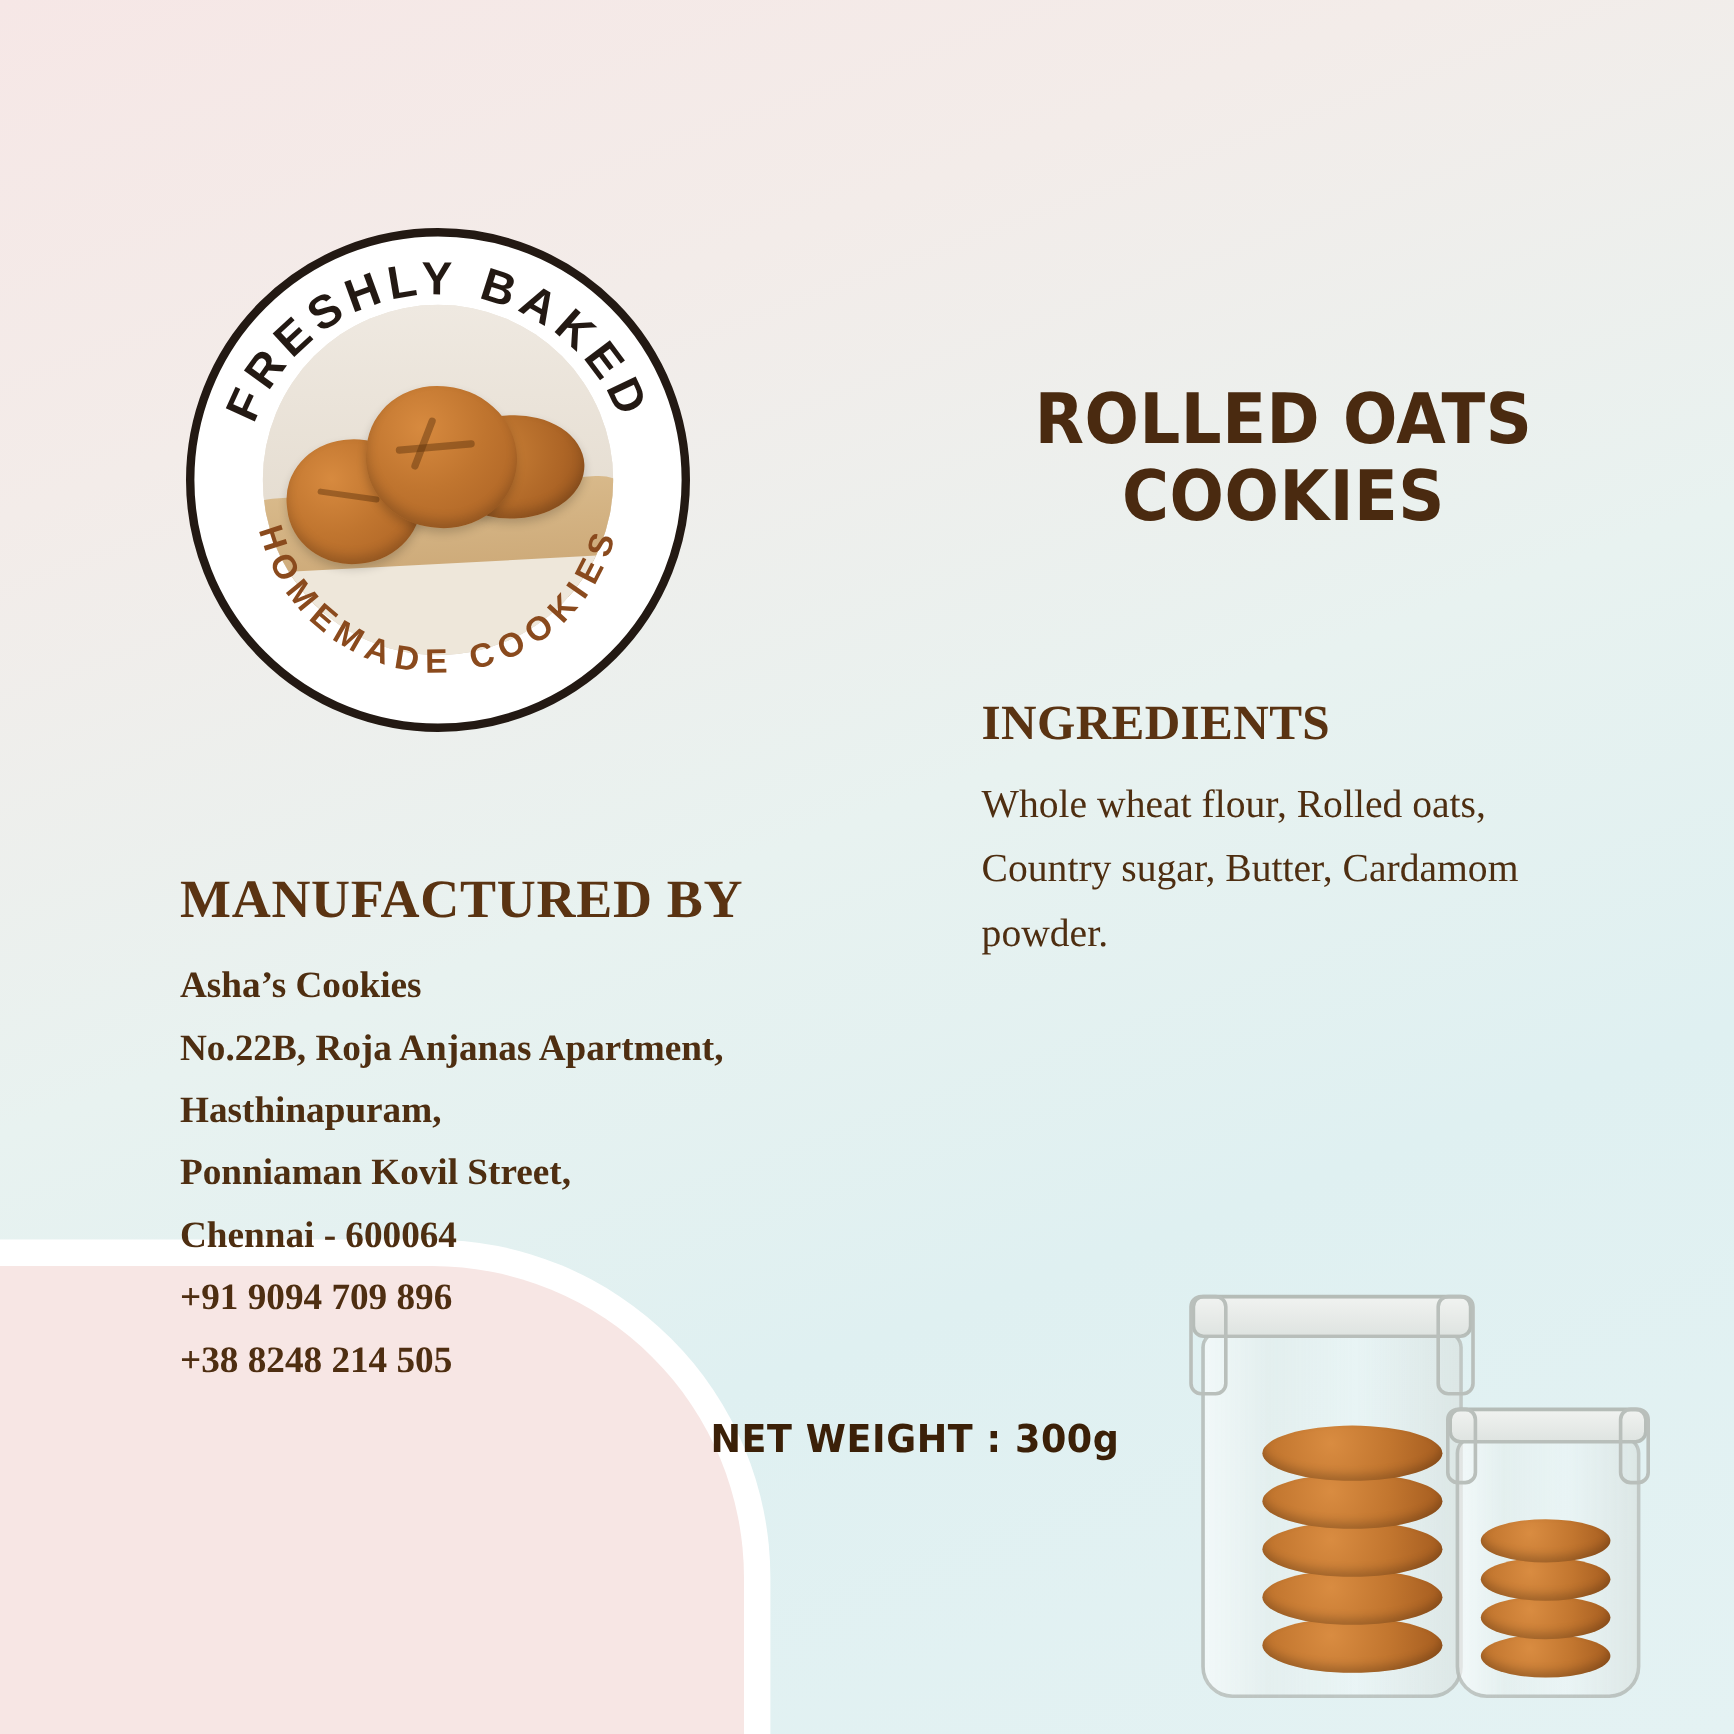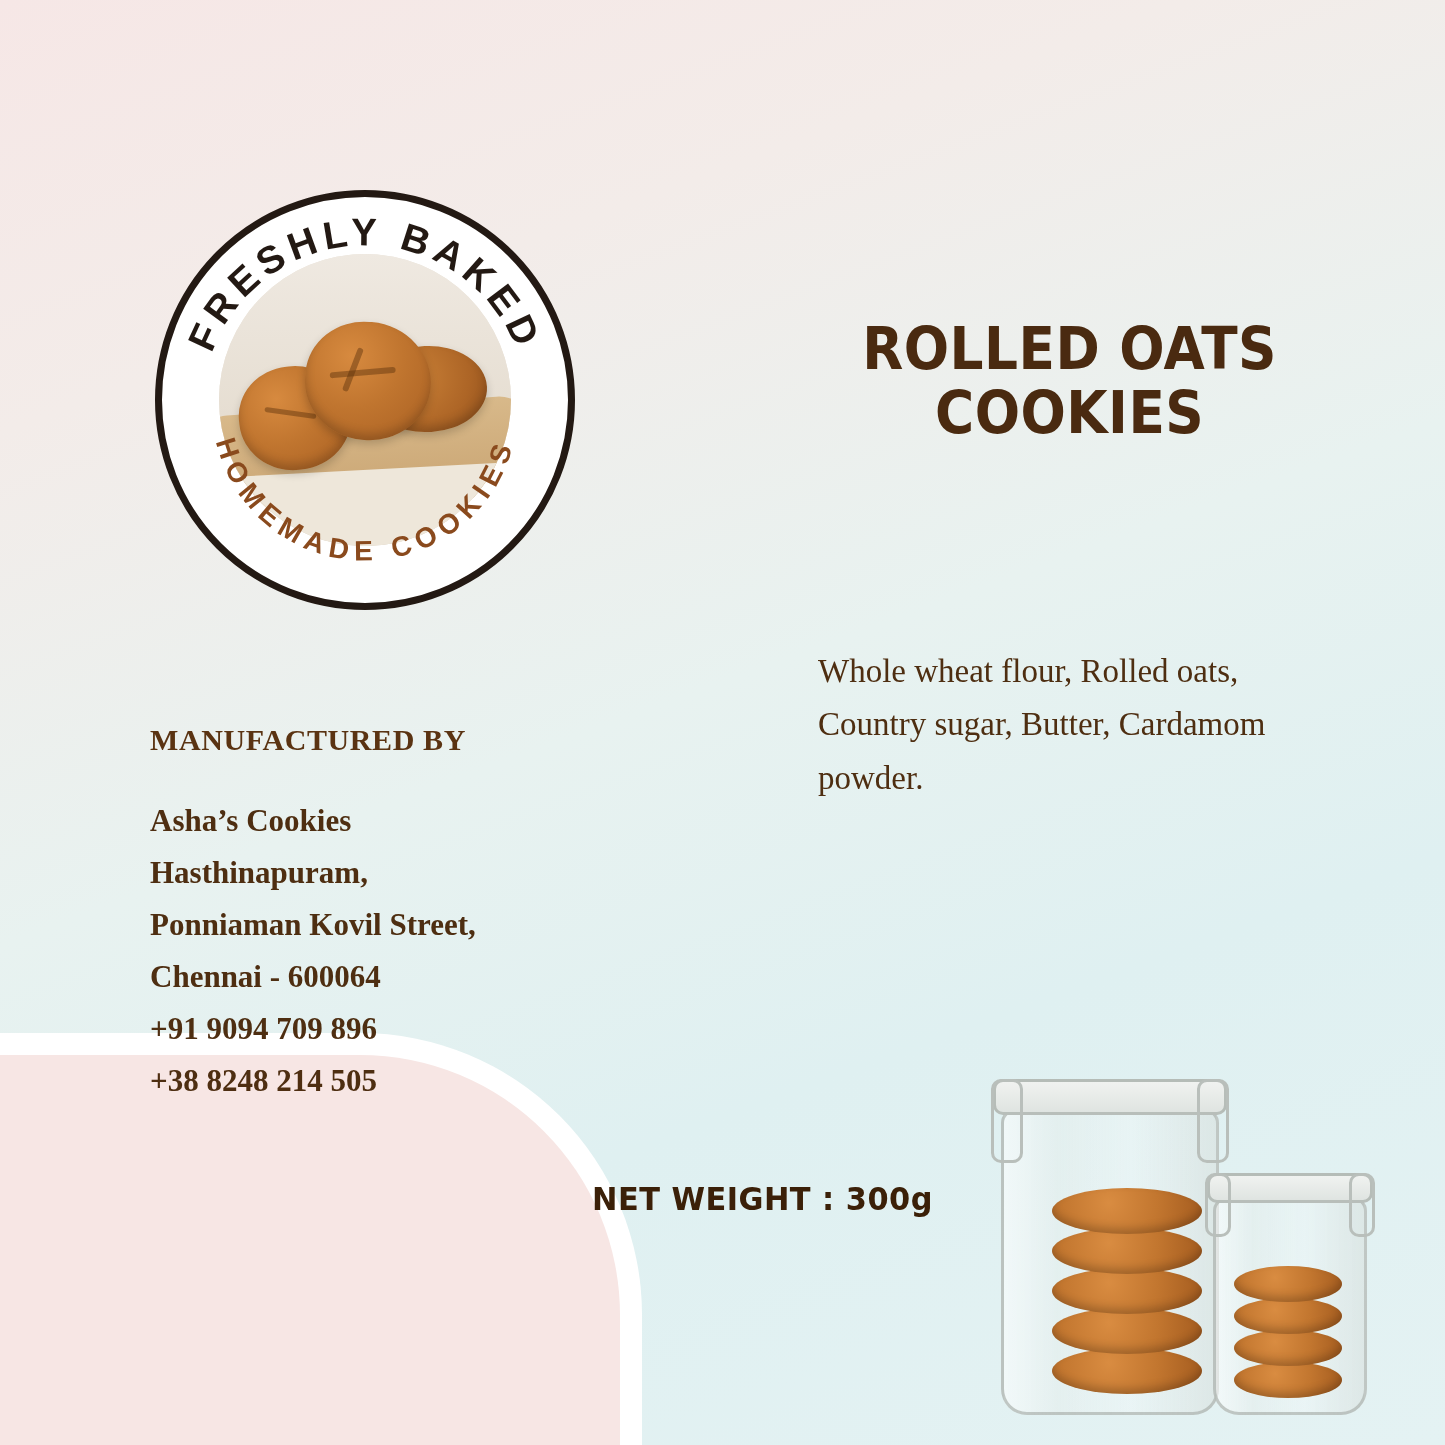--- a/index.html
+++ b/index.html
@@ -152,21 +152,21 @@
     font-size: 33px;
     line-height: 1.62;
     color: #4e2e11;
   }
 
   
   .manufactured-heading {
     position: absolute;
     left: 150px;
     top: 723px;
-    font-size: 30px;
+    font-size: 45px;
     font-weight: bold;
     color: #5a3312;
     letter-spacing: 0.6px;
   }
   .manufactured-body {
     position: absolute;
     left: 150px;
     top: 795px;
     width: 560px;
     font-size: 31px;
@@ -273,25 +273,27 @@
         <textPath href="#arcBottom" startOffset="50%" text-anchor="middle">HOMEMADE COOKIES</textPath>
       </text>
     </svg>
   </div>
 
   <div class="product-title">
     <span>ROLLED OATS</span>
     <span class="line2">COOKIES</span>
   </div>
 
+  <div class="ingredients-heading">INGREDIENTS</div>
   <div class="ingredients-body">Whole wheat flour, Rolled oats, Country sugar, Butter, Cardamom powder.</div>
 
   <div class="manufactured-heading">MANUFACTURED BY</div>
   <div class="manufactured-body">
     <div>Asha’s Cookies</div>
+    <div>No.22B, Roja Anjanas Apartment,</div>
     <div>Hasthinapuram,</div>
     <div>Ponniaman Kovil Street,</div>
     <div>Chennai - 600064</div>
     <div>+91 9094 709 896</div>
     <div>+38 8248 214 505</div>
   </div>
 
   <div class="net-weight">NET WEIGHT : 300g</div>
 
   <div class="jars">

